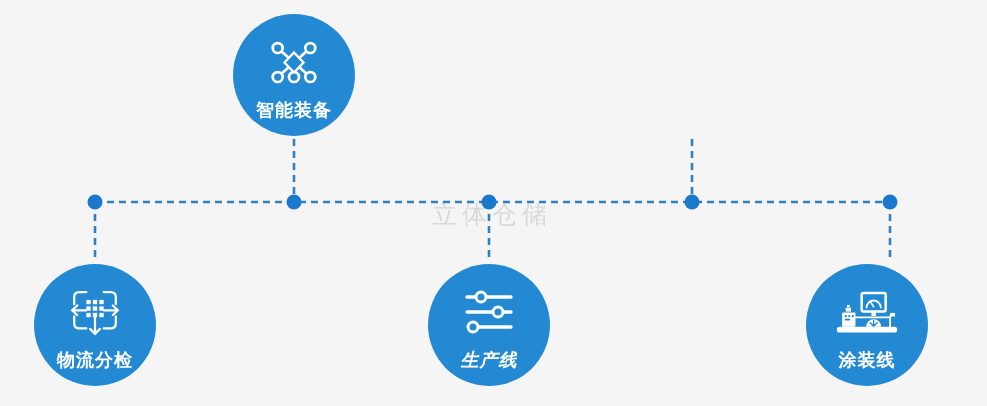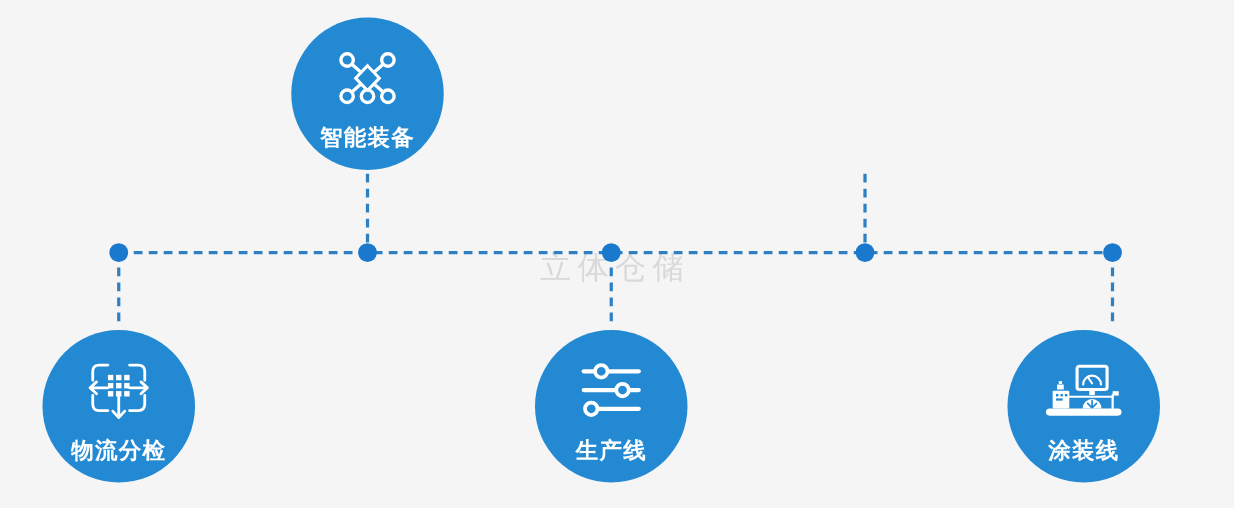--- a/index.html
+++ b/index.html
@@ -17,21 +17,21 @@
   .dash { stroke:var(--connector,#2f80c3); stroke-width:2.6; fill:none; stroke-dasharray:7 5; }
   .dot  { fill:var(--dot,#1b79cd); }
   .node {
     position:absolute; width:122px; height:122px; border-radius:50%;
     background:var(--node-fill,#2289d2); z-index:2;
     display:flex; flex-direction:column; align-items:center;
   }
   .node.n1 { left:233px; top:14px; }
   .node.n2 { left:631px; top:14px; }
   .node.n3 { left:34px;  top:264px; }
-  .node.n4 { left:428px; top:264px; }
+  .node.n4 { left:428px; top:264px;font-style:italic; }
   .node.n5 { left:806px; top:264px; }
   .icon-box { height:58px; margin-top:19px; display:flex; align-items:center; justify-content:center; overflow:visible; }
   .node-label {
     margin-top:7px; color:var(--label,#fff); font-size:18px; font-weight:bold;
     letter-spacing:1px; white-space:nowrap;
   }
   
   .st  { stroke:var(--icon,#fff); fill:none; stroke-linecap:round; stroke-linejoin:round; }
   .fl  { fill:var(--icon,#fff); }
   .mask{ fill:var(--node-fill,#2289d2); stroke:var(--icon,#fff); }

